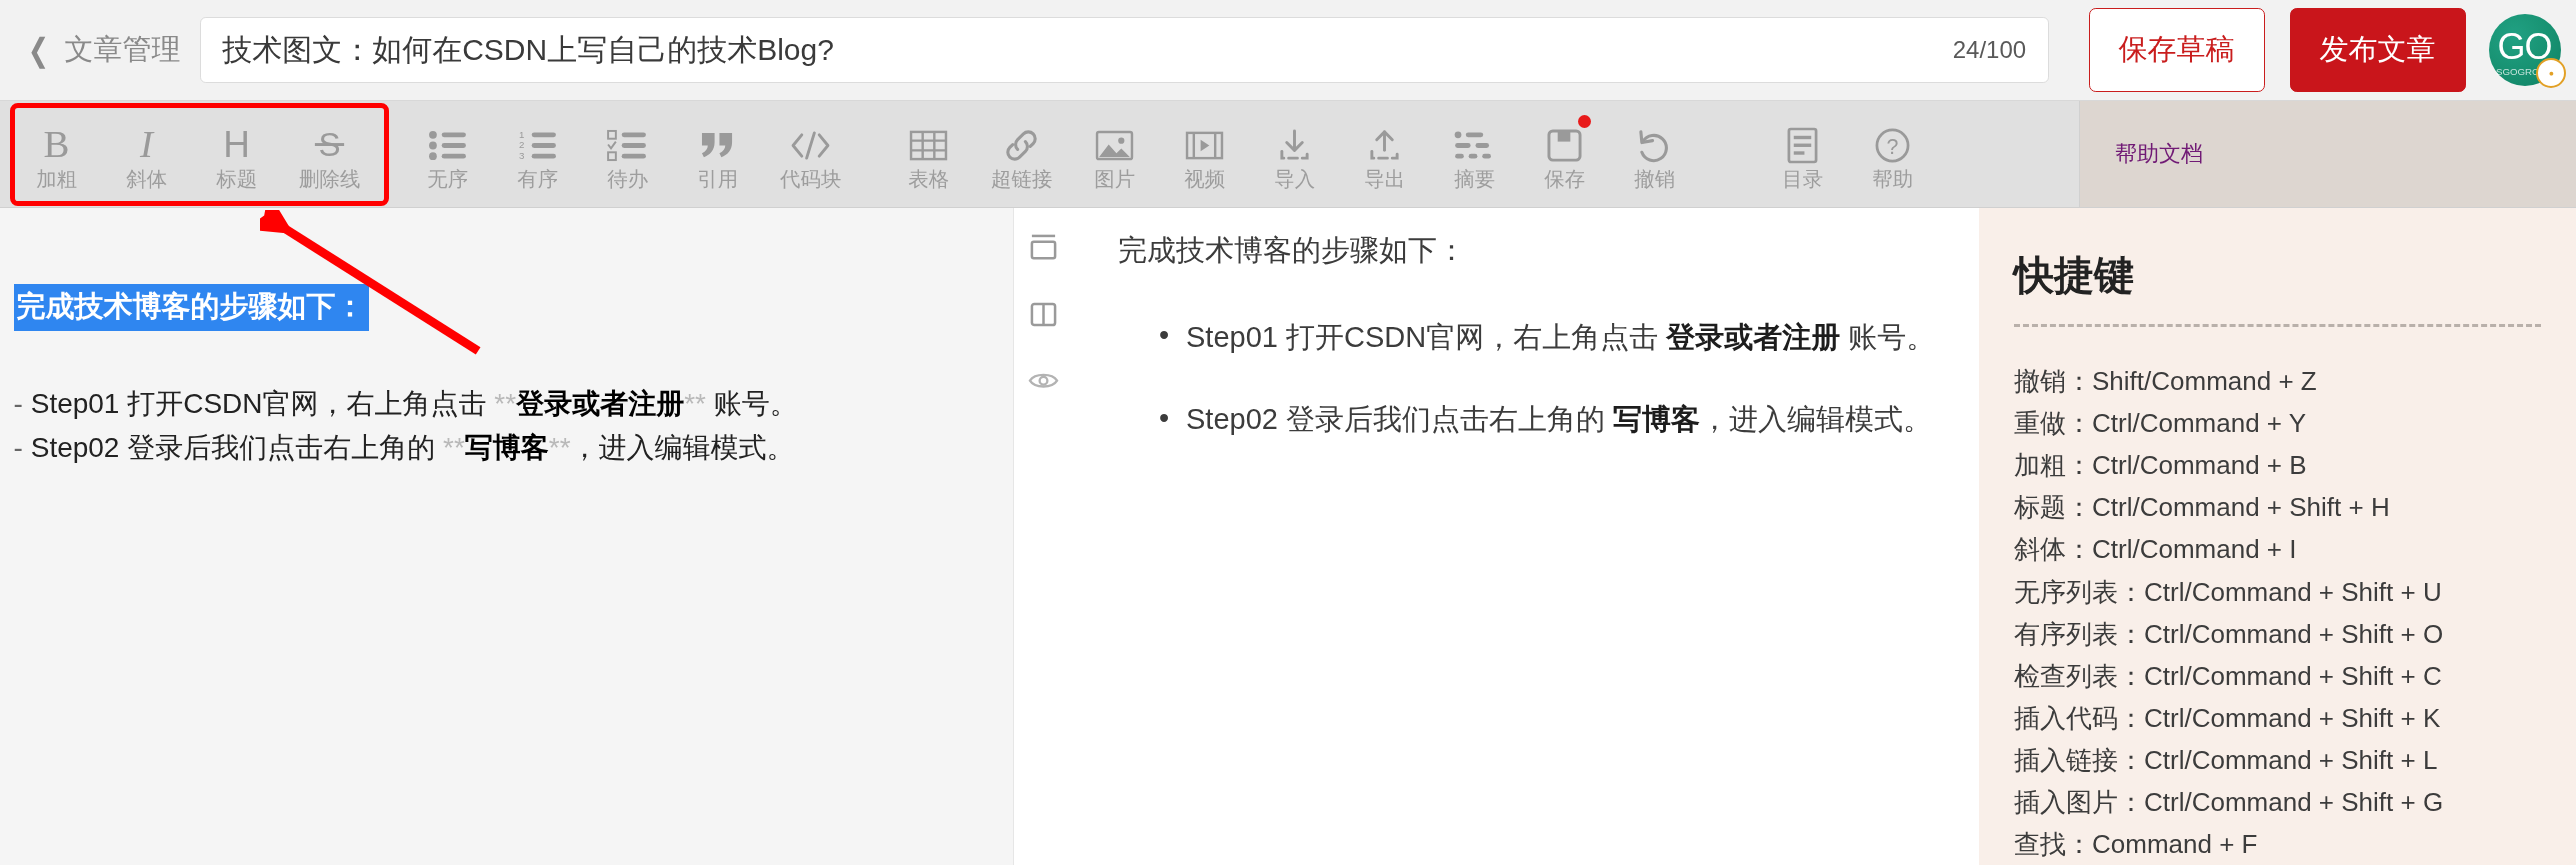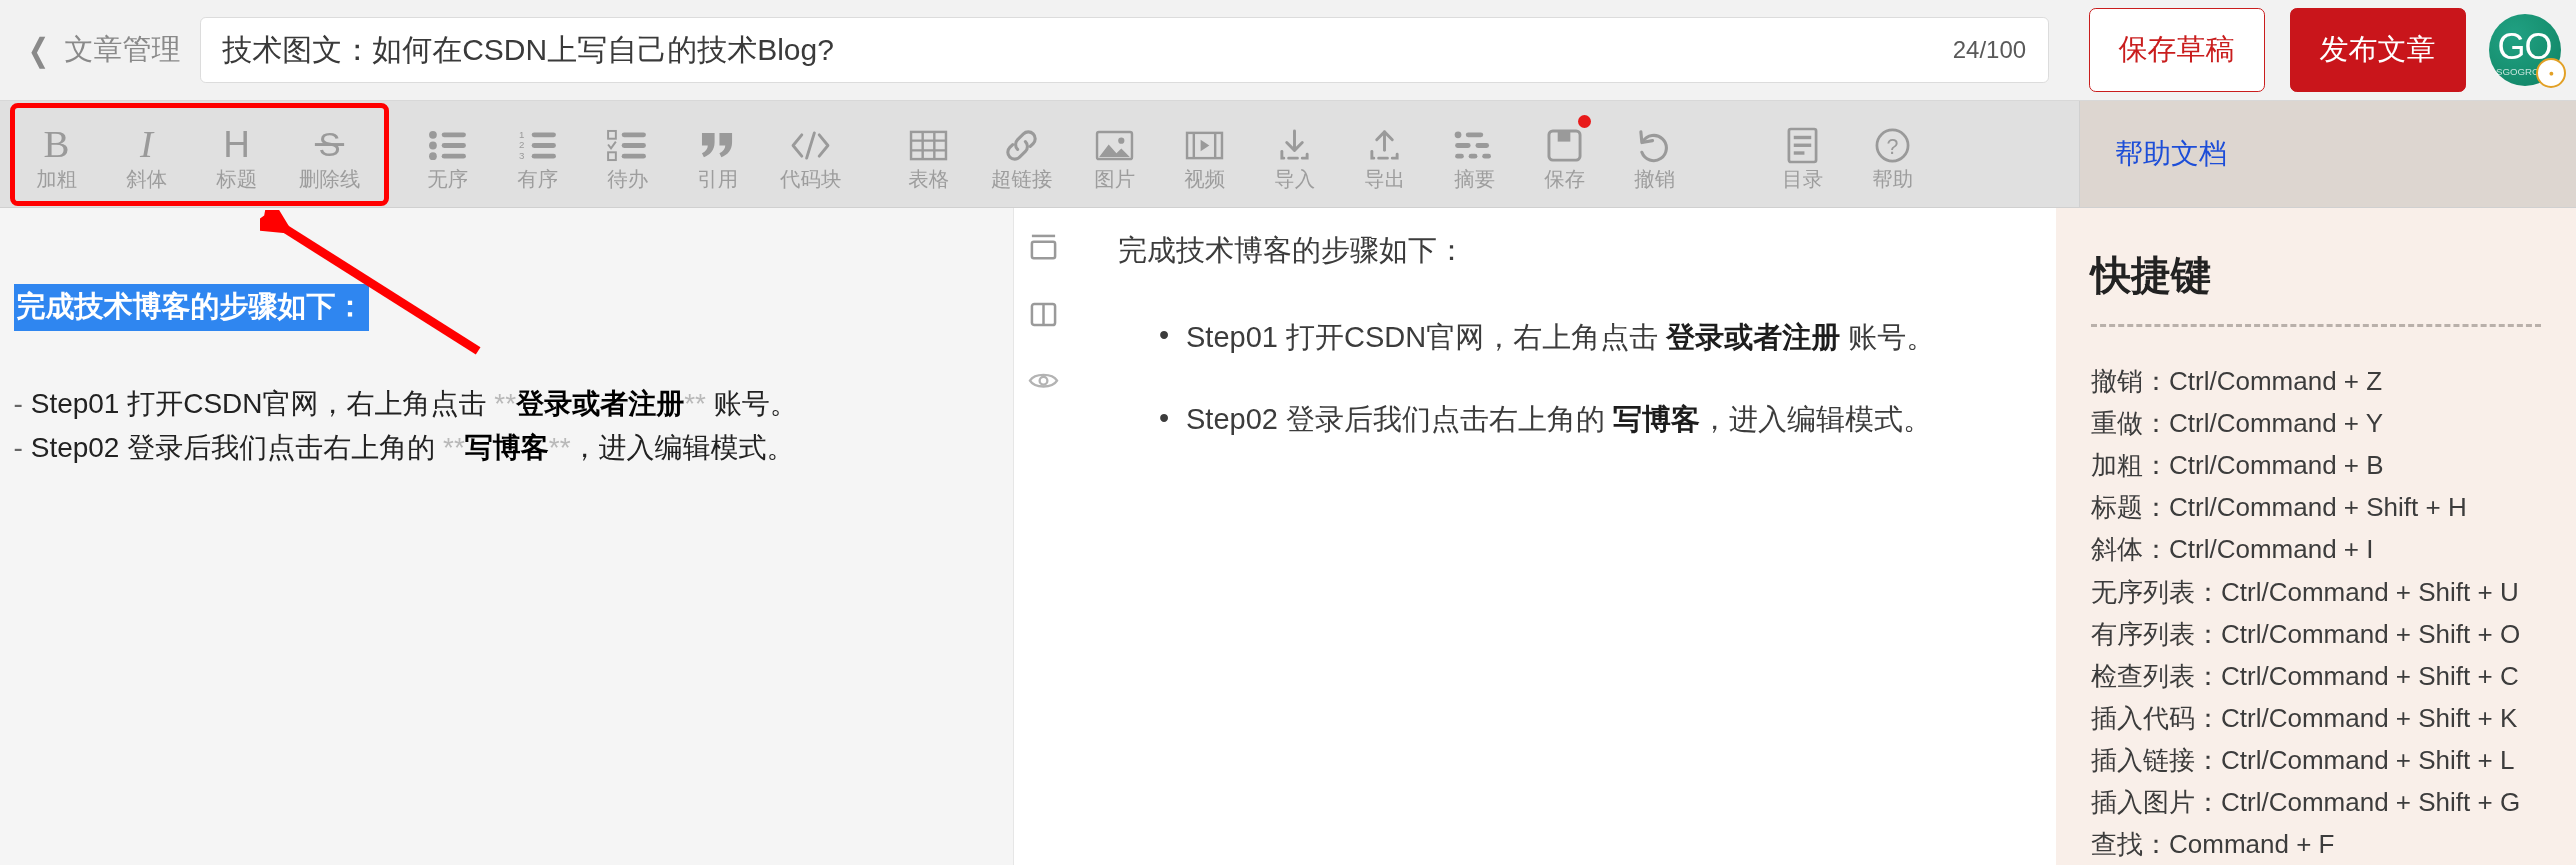--- a/index.html
+++ b/index.html
@@ -213,21 +213,21 @@
   }
   .tb-help-title {
     width: 497px;
     flex: 0 0 auto;
     background: #ddd6d0;
     display: flex;
     align-items: center;
     padding-left: 35px;
     border-left: 1px solid #d0d0d0;
   }
-  .tb-help-title span { font-size: 28px; color: #1d4ed8; }
+  .tb-help-title span { font-size: 22px; color: #701a75; }
 
   
   .anno-box {
     position: absolute;
     left: 9.7px;
     top: 1.9px;
     width: 379px;
     height: 103px;
     border: 5.8px solid #ff0000;
     border-radius: 7.8px;
@@ -326,21 +326,21 @@
     position: absolute;
     left: 0;
     top: -1.9px;
     font-size: 29px;
     color: #3c3c3c;
   }
   .pv-b { font-weight: bold; color: #1d1d1d; }
 
   
   .help-pane {
-    width: 520px;
+    width: 597px;
     flex: 0 0 auto;
     background: #f9efe9;
     padding: 43px 0 0 35px;
     overflow: hidden;
   }
   .help-h2 {
     font-size: 40px;
     font-weight: bold;
     color: #222222;
     line-height: 1.2;
@@ -668,21 +668,21 @@
       <ul class="pv-list">
         <li class="pv-li"><span>Step01 打开CSDN官网，右上角点击 </span><span class="pv-b">登录或者注册</span><span> 账号。</span></li>
         <li class="pv-li"><span>Step02 登录后我们点击右上角的 </span><span class="pv-b">写博客</span><span>，进入编辑模式。</span></li>
       </ul>
     </div>
 
     <div class="help-pane">
       <div class="help-h2">快捷键</div>
       <div class="help-hr"></div>
       <div class="help-list">
-        <div class="help-line">撤销：Ctrl/Command + Z</div>
+        <div class="help-line">撤销：Shift/Command + Z</div>
         <div class="help-line">重做：Ctrl/Command + Y</div>
         <div class="help-line">加粗：Ctrl/Command + B</div>
         <div class="help-line">标题：Ctrl/Command + Shift + H</div>
         <div class="help-line">斜体：Ctrl/Command + I</div>
         <div class="help-line">无序列表：Ctrl/Command + Shift + U</div>
         <div class="help-line">有序列表：Ctrl/Command + Shift + O</div>
         <div class="help-line">检查列表：Ctrl/Command + Shift + C</div>
         <div class="help-line">插入代码：Ctrl/Command + Shift + K</div>
         <div class="help-line">插入链接：Ctrl/Command + Shift + L</div>
         <div class="help-line">插入图片：Ctrl/Command + Shift + G</div>

